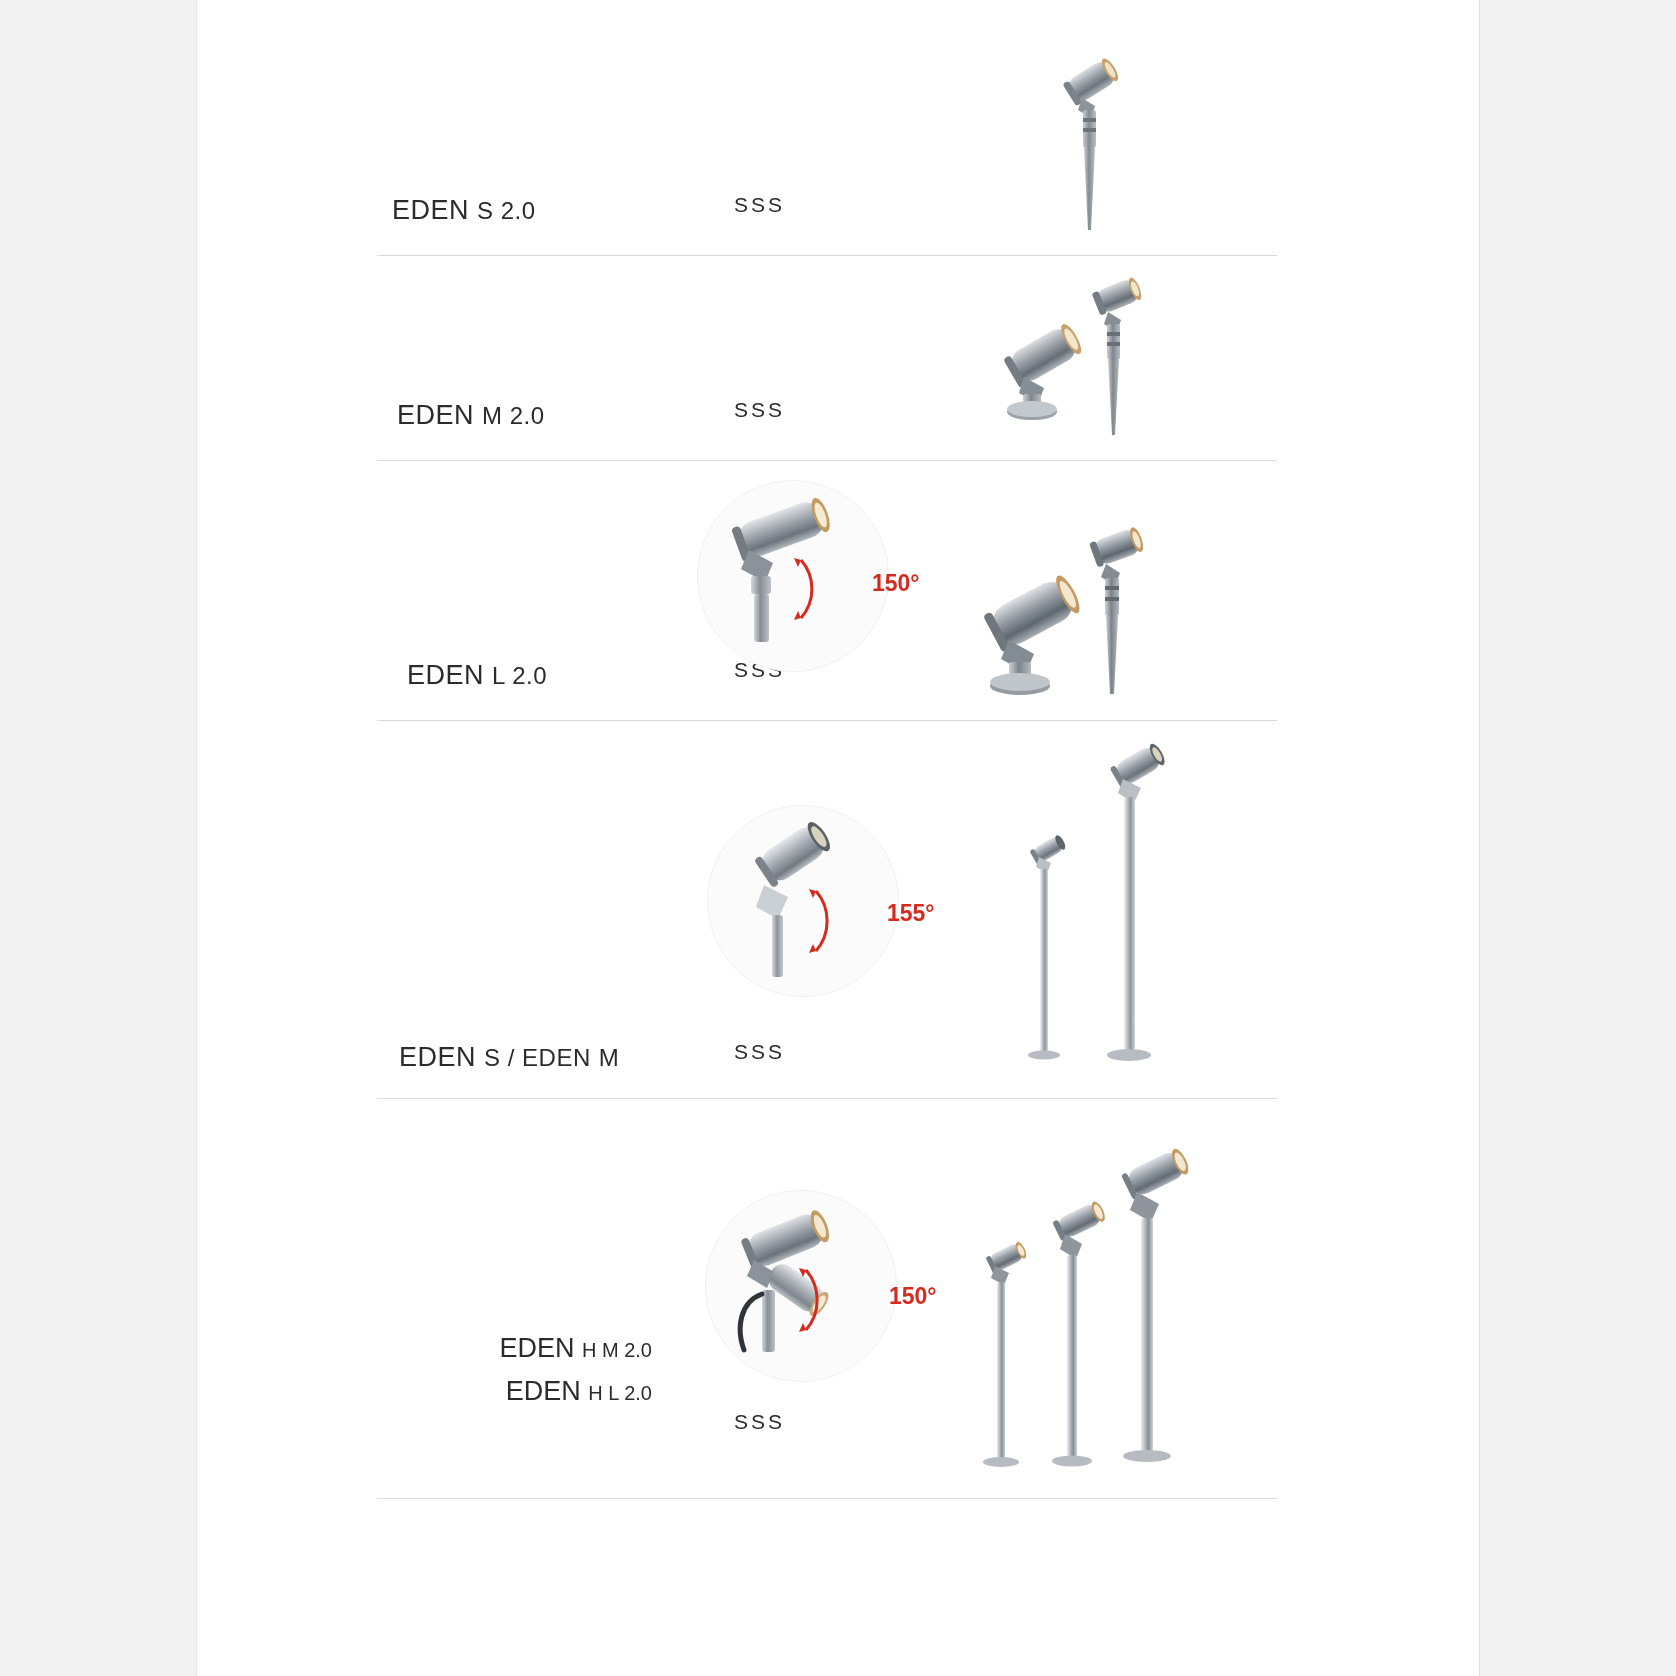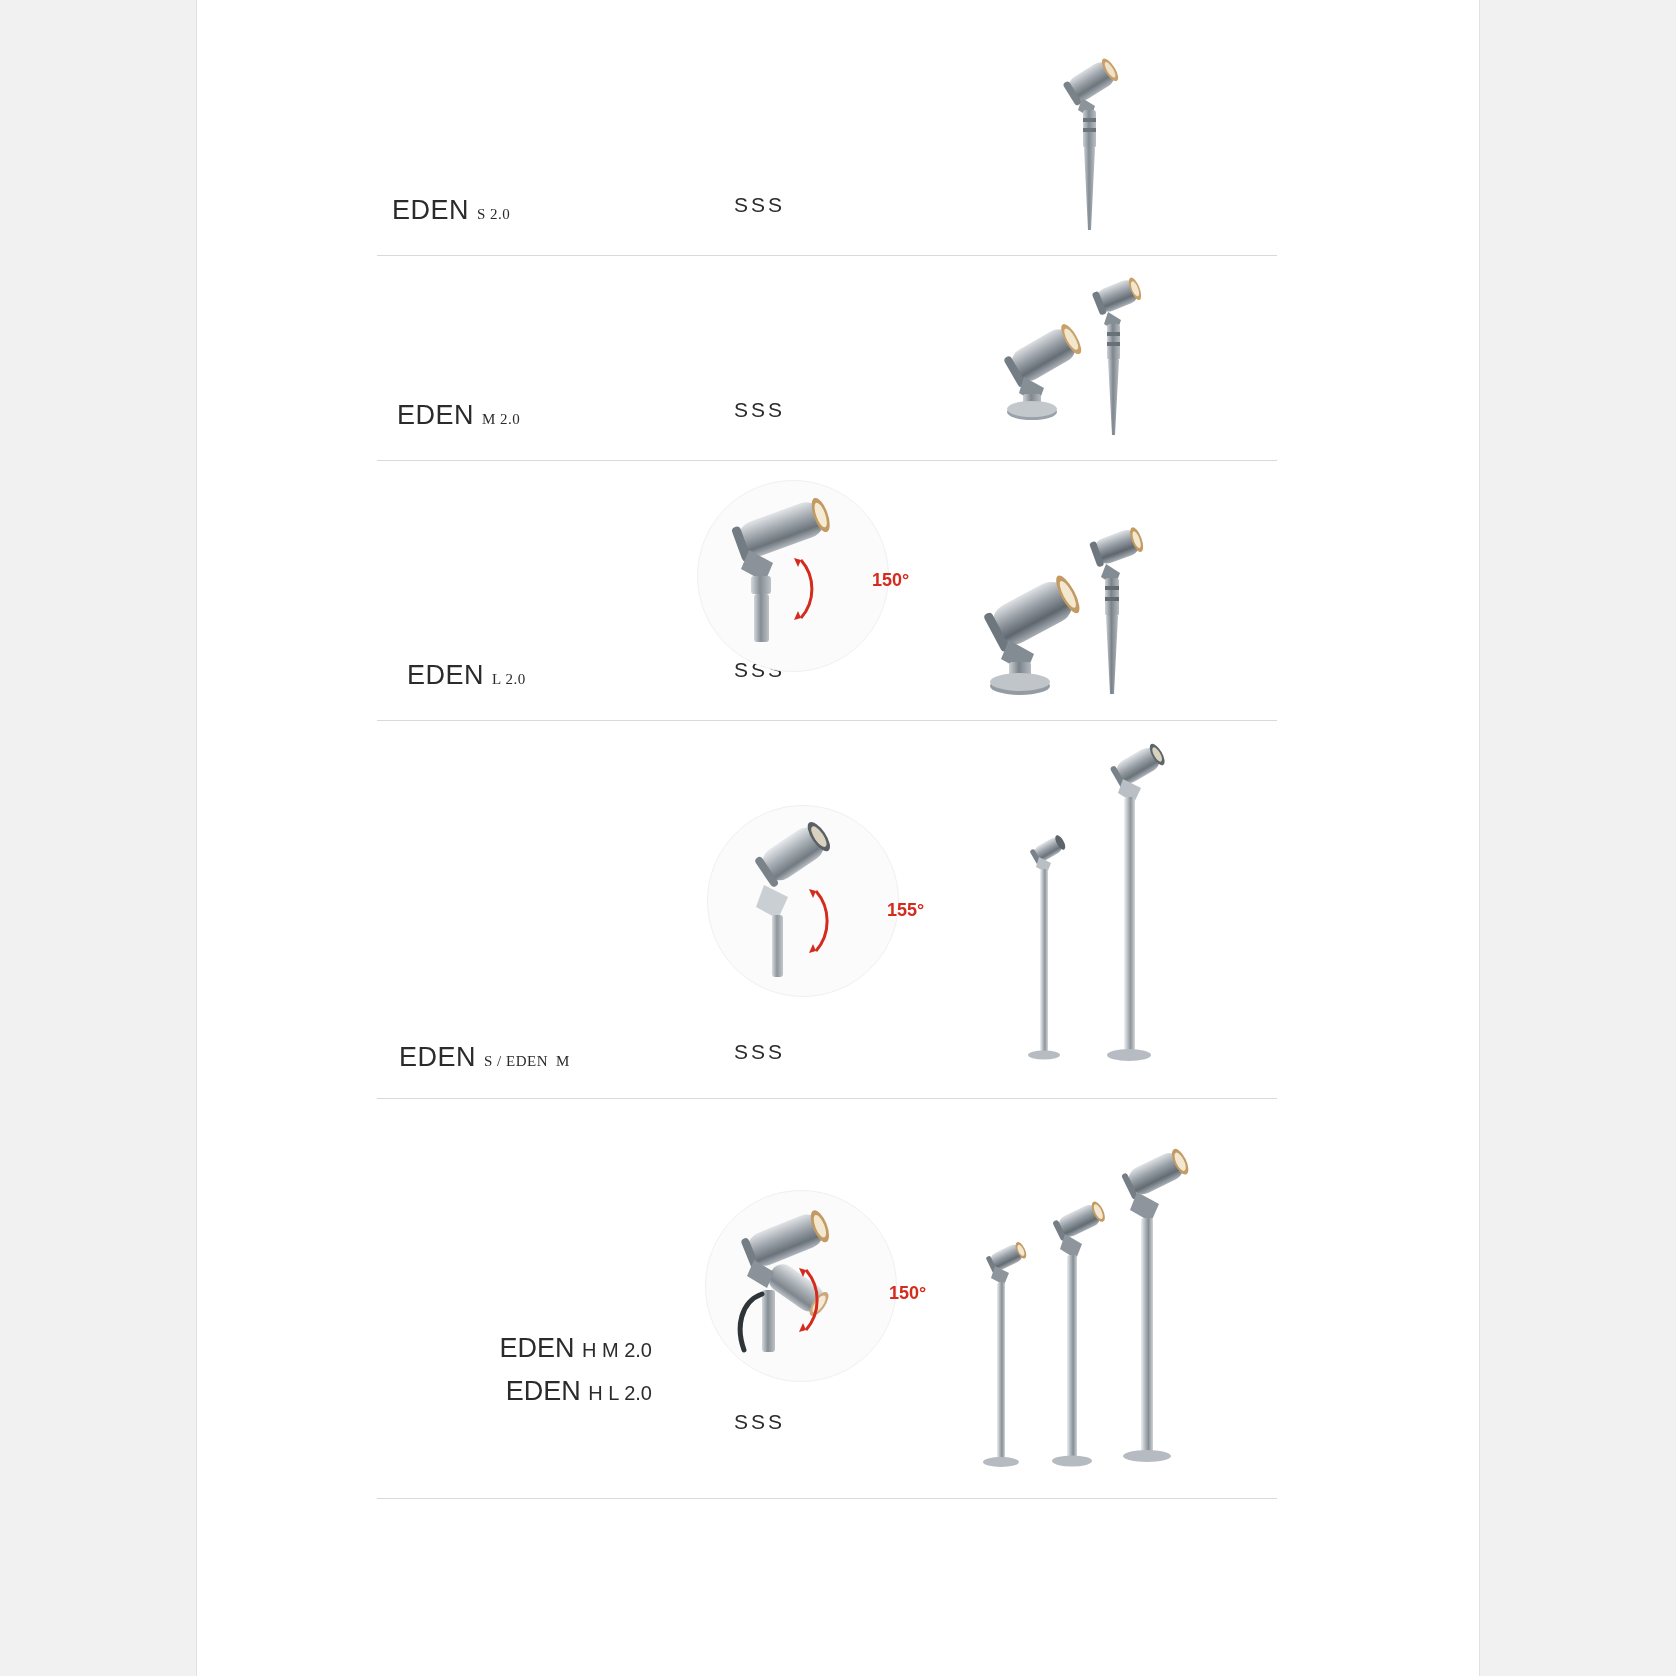--- a/index.html
+++ b/index.html
@@ -57,32 +57,31 @@
     position: absolute;
     font-size: 27px;
     color: #2b2b2b;
     letter-spacing: 0.5px;
     white-space: nowrap;
   }
   .row-label .big {
     font-size: 27px;
   }
   .row-label .small {
-    font-size: 15px;
-    font-family: Liberation Serif, serif;
+    font-size: 24px;
   }
   .sss {
     position: absolute;
     font-size: 21px;
     color: #2b2b2b;
     letter-spacing: 3px;
   }
   .angle-badge {
     position: absolute;
-    font-size: 18px;
+    font-size: 23px;
     color: #d52b1e;
     font-weight: 600;
     white-space: nowrap;
   }
   .circle-bg {
     position: absolute;
     border-radius: 50%;
     background: #fbfbfb;
     border: 1px solid #f0f0f0;
   }

